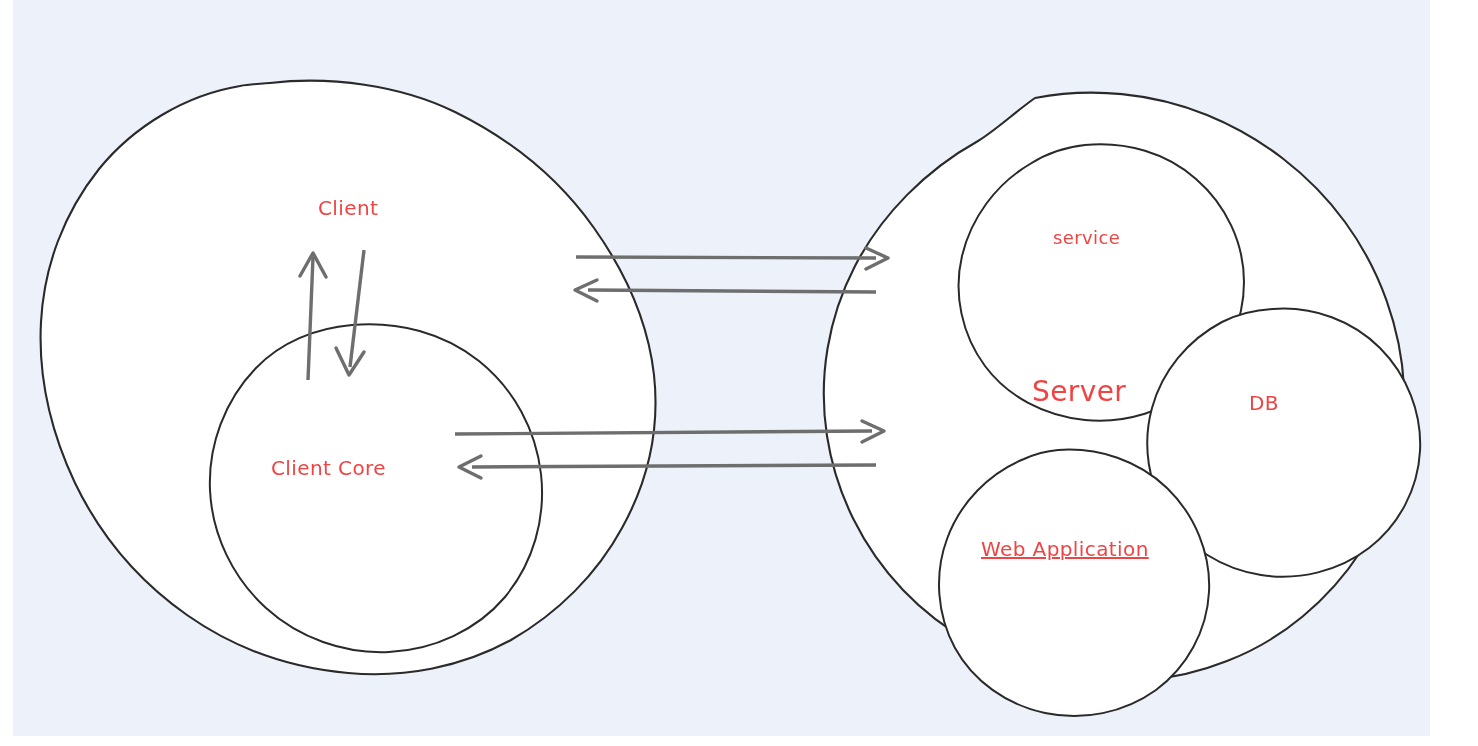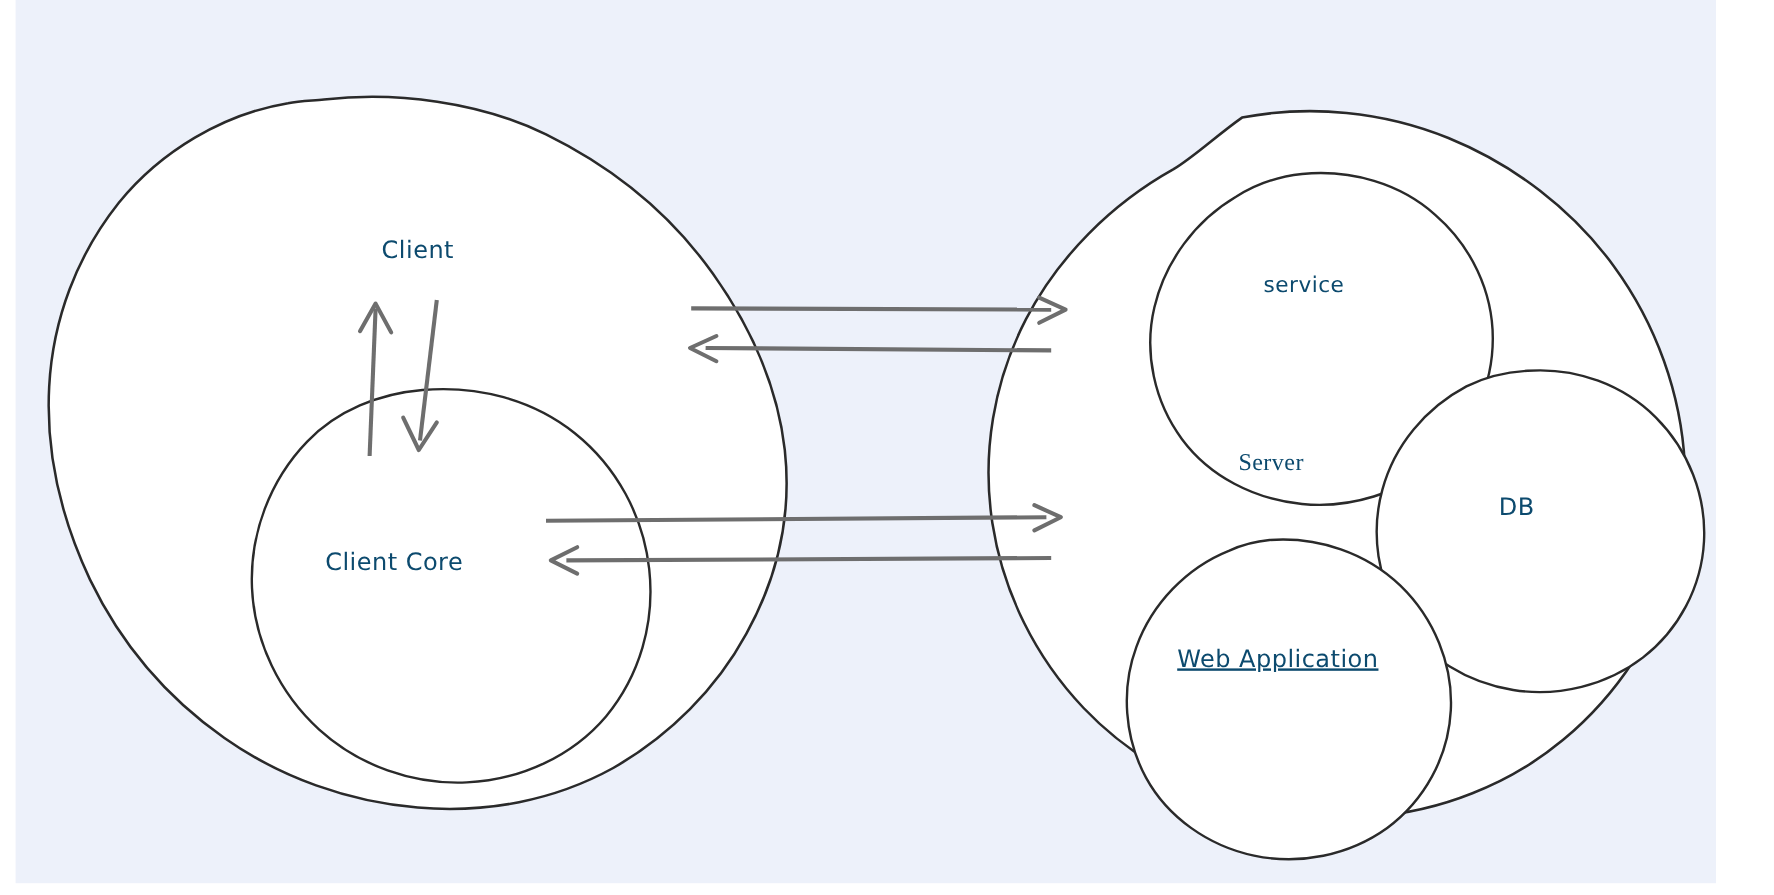--- a/index.html
+++ b/index.html
@@ -57,21 +57,21 @@
   }
   .flow-head {
     stroke: #6e6e6e;
     stroke-width: 3.4;
     fill: none;
     stroke-linecap: round;
     stroke-linejoin: round;
   }
   .node-label {
     position: absolute;
-    color: #0c4a6e;
+    color: #ef4444;
     font-family: "DejaVu Sans", sans-serif;
     white-space: nowrap;
     -webkit-font-smoothing: antialiased;
     user-select: none;
   }
   .label-client {
     left: 318px;
     top: 196px;
     font-size: 20px;
     letter-spacing: 0.4px;
@@ -85,30 +85,28 @@
   .label-service {
     left: 1053px;
     top: 227px;
     font-size: 18px;
     letter-spacing: 0.4px;
     text-align: right;
   }
   .label-server {
     left: 1032px;
     top: 375px;
-    font-size: 20px;
-    letter-spacing: 0.4px;
-    font-family: Liberation Serif, serif;
+    font-size: 28px;
+    letter-spacing: 0.4px;
   }
   .label-db {
     left: 1249px;
     top: 391px;
     font-size: 20px;
     letter-spacing: 0.4px;
-    margin-top: 19px;
   }
   .label-webapp {
     left: 981px;
     top: 537px;
     font-size: 20px;
     letter-spacing: 0.4px;
     text-decoration: underline;
   }
 </style>
 </head>

